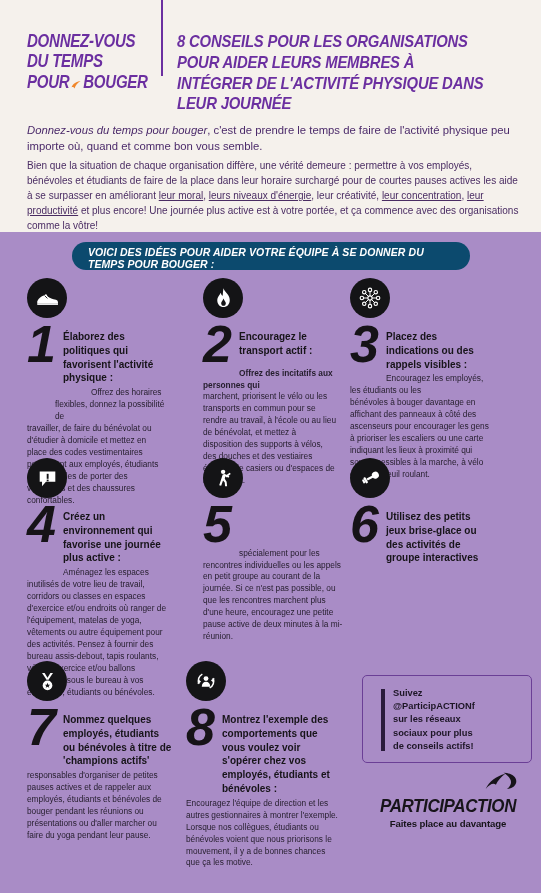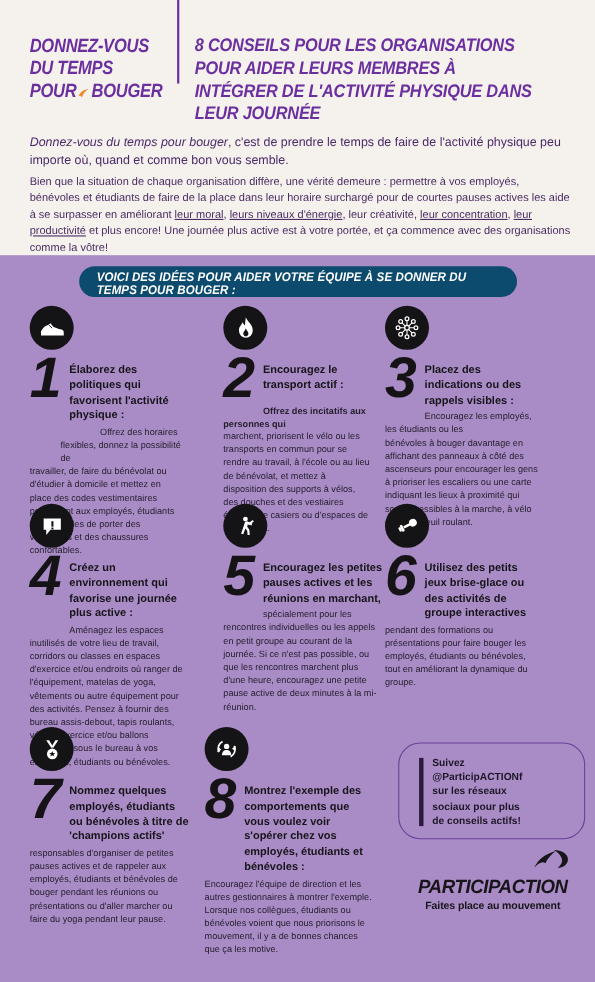--- a/index.html
+++ b/index.html
@@ -94,21 +94,21 @@
     font-weight:bold; color:#171419; font-size:10px; line-height:1.38;
     padding-top:6px;
   }
   .tip-body {
     color:#241d2c; font-size:8.3px; line-height:1.44; margin-top:2px;
   }
 
   
   .social-box {
     position:absolute; left:362px; top:675px; width:170px; height:88px;
-    border:1.3px solid #6b3f96; border-radius:20px;
+    border:1.3px solid #6b3f96; border-radius:5px;
   }
   .social-bar {
     position:absolute; left:18px; top:13px; width:3.5px; height:62px;
     background:#2a1b3c;
   }
   .social-text {
     position:absolute; left:30px; top:11px; width:126px;
     color:#1d1626; font-weight:bold; font-size:9.3px; line-height:1.42;
   }
 
@@ -259,21 +259,20 @@
     <div class="tip" style="left:203px; top:180px; width:145px;">
       <div class="tip-icon">
         <svg viewBox="0 0 32 32" width="25" height="25" aria-hidden="true">
           <circle cx="15.5" cy="7.5" r="2.8" fill="#fff"></circle>
           <path d="M15 11 L13 17 L10.5 24.5 L13 25.3 L15.4 18.6 L17.6 21 L18 26 L20.6 26 L20 20 L17.6 16.4 L18.4 13 L22.5 15 L23.5 12.8 L17.5 10.2 Z" fill="#fff"></path>
           <path d="M18.4 12.6 L24 8.5 L25.3 10.3 L19.4 14.6 Z" fill="#fff"></path>
         </svg>
       </div>
       <div class="tip-headrow">
         <div class="tip-num">5</div>
-        <div class="tip-title">Encouragez les petites pauses actives et les réunions en marchant,</div>
       </div>
       <div class="tip-body">
         <span style="display:inline-block; text-indent:36px;">spécialement pour les</span>
         <span>rencontres individuelles ou les appels en petit groupe au courant de la journée. Si ce n'est pas possible, ou que les rencontres marchent plus d'une heure, encouragez une petite pause active de deux minutes à la mi-réunion.</span>
       </div>
     </div>
 
     <div class="tip" style="left:350px; top:180px; width:140px;">
       <div class="tip-icon">
         <svg viewBox="0 0 32 32" width="26" height="26" aria-hidden="true">
@@ -281,23 +280,20 @@
             <rect x="12" y="14.6" width="10" height="2.8" fill="#fff"></rect>
             <rect x="8.5" y="12" width="3" height="8" rx="1.2" fill="#fff"></rect>
             <rect x="6" y="13.4" width="2.6" height="5.2" rx="1.1" fill="#fff"></rect>
             <circle cx="23.5" cy="16" r="4.3" fill="#fff"></circle>
           </g>
         </svg>
       </div>
       <div class="tip-headrow">
         <div class="tip-num">6</div>
         <div class="tip-title">Utilisez des petits jeux brise-glace ou des activités de groupe interactives</div>
-      </div>
-      <div class="tip-body">
-        <span>pendant des formations ou présentations pour faire bouger les employés, étudiants ou bénévoles, tout en améliorant la dynamique du groupe.</span>
       </div>
     </div>
 
     <div class="tip" style="left:27px; top:383px; width:145px;">
       <div class="tip-icon">
         <svg viewBox="0 0 32 32" width="25" height="25" aria-hidden="true">
           <path d="M9 5 L15 14 L17 12.7 L12.3 5 Z" fill="#fff"></path>
           <path d="M23 5 L17 14 L15 12.7 L19.7 5 Z" fill="#fff"></path>
           <circle cx="16" cy="21" r="6.2" fill="#fff"></circle>
           <path d="M16 17.6 L17 20 L19.5 20 L17.5 21.6 L18.3 24 L16 22.6 L13.7 24 L14.5 21.6 L12.5 20 L15 20 Z" fill="#141416"></path>
@@ -348,16 +344,16 @@
   </div>
 
   <div class="footer-logo">
     <div class="logo-mark">
       <svg viewBox="0 0 40 28" width="34" height="24" aria-hidden="true">
         <path d="M2 21 C6 12 14 6 25 3 C20 7 16 11 14 16 C11 13.5 6 16 2 21 Z" fill="#17141a"></path>
         <path d="M23 2 C31 2 38 6 38 12 C38 17 33 21 27 21 C31 18 33 14 31 10 C29.5 6.5 26.5 4 23 2 Z" fill="#17141a"></path>
       </svg>
     </div>
     <div class="logo-word">PARTICIPACTION</div>
-    <div class="logo-tag">Faites place au mouvement</div>
+    <div class="logo-tag">Faites place au davantage</div>
   </div>
 
 </div>
 
 </body></html>

